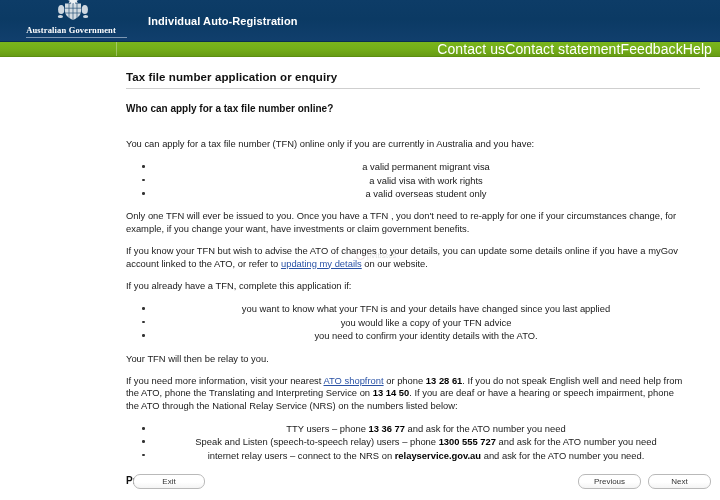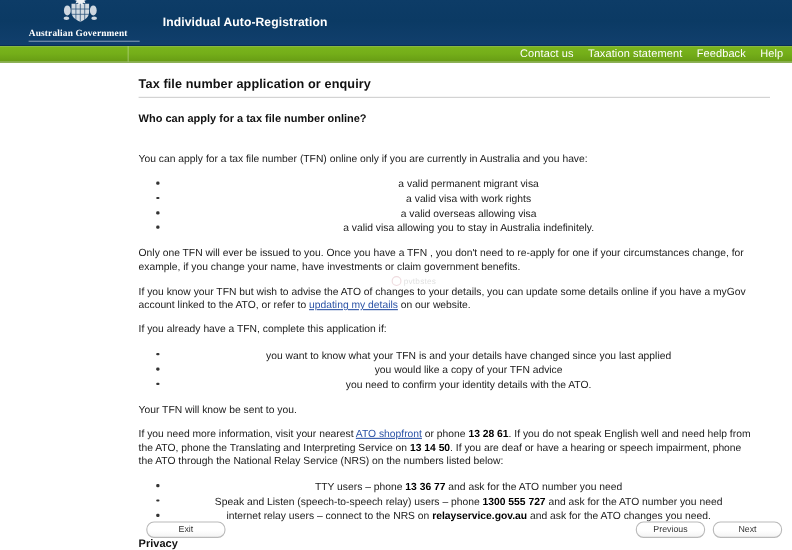--- a/index.html
+++ b/index.html
@@ -90,23 +90,22 @@
   .greenbar .divider {
     position: absolute;
     left: 116px;
     top: 0;
     bottom: 0;
     width: 1px;
     background: rgba(255,255,255,0.32);
   }
   .greenbar a {
     color: #ffffff;
-    font-size: 10px;
+    font-size: 14px;
     text-decoration: none;
-    margin-left: 13px;
     white-space: nowrap;
     letter-spacing: 0.1px;
   }
 
   
   .page {
     position: relative;
     padding: 0 10px 0 113px;
     box-sizing: border-box;
     height: 443px;
@@ -257,62 +256,61 @@
       <div class="l1">Australian Government</div>
       <div class="l2">Australian Taxation Office</div>
     </div>
   </div>
   <div class="app-title">Individual Auto-Registration</div>
 </div>
 
 <div class="greenbar">
   <div class="divider"></div>
   <a href="#">Contact us</a>
-  <a href="#">Taxation statement</a>
+  <a href="#">Contact statement</a>
   <a href="#">Feedback</a>
   <a href="#">Help</a>
 </div>
 
 <div class="page">
   <div class="content">
 
     <h1 class="page-title">Tax file number application or enquiry</h1>
     <div class="rule"></div>
 
     <h2 class="section-q">Who can apply for a tax file number online?</h2>
 
     <p class="para">You can apply for a tax file number (TFN) online only if you are currently in Australia and you have:</p>
 
     <ul class="bullets">
       <li>a valid permanent migrant visa</li>
       <li>a valid visa with work rights</li>
-      <li>a valid overseas allowing visa</li>
-      <li>a valid visa allowing you to stay in Australia indefinitely.</li>
+      <li>a valid overseas student only</li>
     </ul>
 
-    <p class="para">Only one TFN will ever be issued to you. Once you have a TFN , you don't need to re-apply for one if your circumstances change, for example, if you change your name, have investments or claim government benefits.</p>
+    <p class="para">Only one TFN will ever be issued to you. Once you have a TFN , you don't need to re-apply for one if your circumstances change, for example, if you change your want, have investments or claim government benefits.</p>
 
     <p class="para"><span>If you know your TFN but wish to advise the ATO of changes to your details, you can update some details online if you have a myGov account linked to the ATO, or refer to </span><a class="inline-link" href="#">updating my details</a><span> on our website.</span></p>
 
     <p class="para">If you already have a TFN, complete this application if:</p>
 
     <ul class="bullets">
       <li>you want to know what your TFN is and your details have changed since you last applied</li>
       <li>you would like a copy of your TFN advice</li>
       <li>you need to confirm your identity details with the ATO.</li>
     </ul>
 
-    <p class="para">Your TFN will know be sent to you.</p>
+    <p class="para">Your TFN will then be relay to you.</p>
 
     <p class="para"><span>If you need more information, visit your nearest </span><a class="inline-link" href="#">ATO shopfront</a><span> or phone </span><b>13 28 61</b><span>. If you do not speak English well and need help from the ATO, phone the Translating and Interpreting Service on </span><b>13 14 50</b><span>. If you are deaf or have a hearing or speech impairment, phone the ATO through the National Relay Service (NRS) on the numbers listed below:</span></p>
 
     <ul class="bullets">
       <li><span>TTY users – phone </span><b>13 36 77</b><span> and ask for the ATO number you need</span></li>
       <li><span>Speak and Listen (speech-to-speech relay) users – phone </span><b>1300 555 727</b><span> and ask for the ATO number you need</span></li>
-      <li><span>internet relay users – connect to the NRS on </span><b>relayservice.gov.au</b><span> and ask for the ATO changes you need.</span></li>
+      <li><span>internet relay users – connect to the NRS on </span><b>relayservice.gov.au</b><span> and ask for the ATO number you need.</span></li>
     </ul>
 
     <h2 class="section-privacy">Privacy</h2>
 
     <div class="watermark">
       <span class="wm-mark"></span>
       <span class="wm-text">pvtbstes</span>
     </div>
 
   </div>

